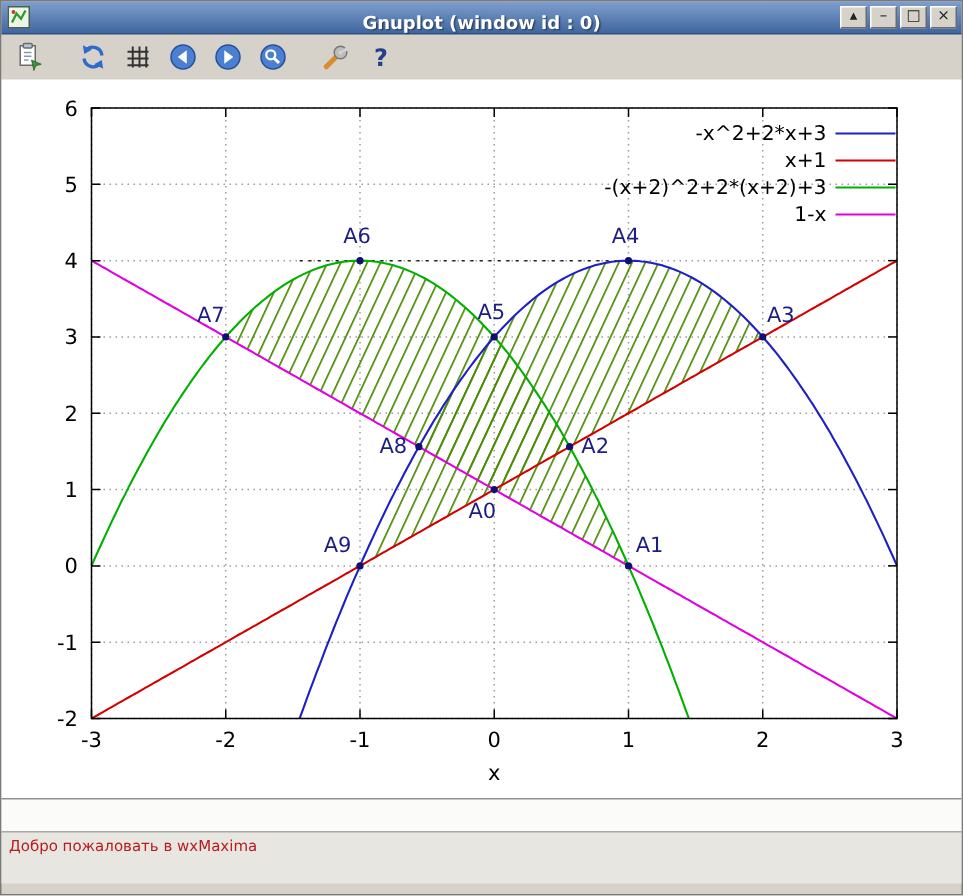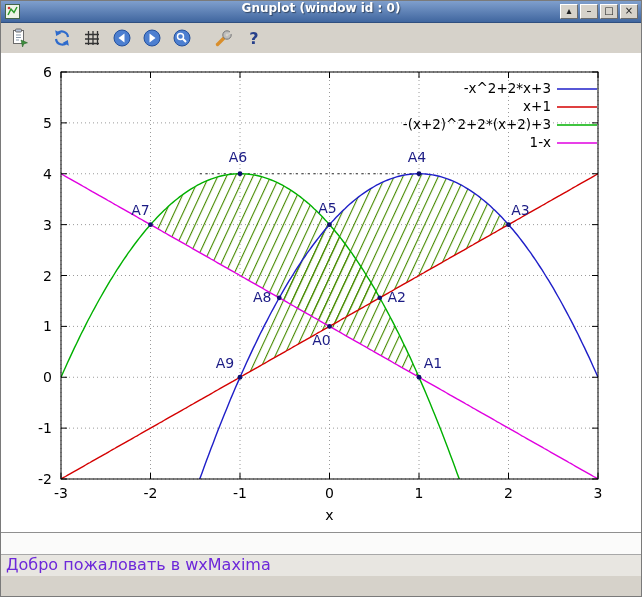--- a/index.html
+++ b/index.html
@@ -1,43 +1,43 @@
 <!DOCTYPE html>
 <html><head>
 <meta charset="utf-8">
 <style>
   *{margin:0;padding:0;box-sizing:border-box}
   html,body{width:642px;height:597px}
   body{font-family:"DejaVu Sans",sans-serif;background:#d6d2ca;overflow:hidden}
   .window{width:642px;height:597px;border:1px solid #7a7a7a;display:flex;flex-direction:column;background:#d6d2ca}
 
   .titlebar{height:22px;background:linear-gradient(to bottom,#7f9fcd,#40669f);position:relative;
-            display:flex;align-items:flex-start;justify-content:center;flex:0 0 auto;border-bottom:1px solid #2f4f7f}
+            display:flex;align-items:flex-end;justify-content:center;flex:0 0 auto;border-bottom:1px solid #2f4f7f}
   .titlebar .title{color:#fff;font-weight:bold;font-size:12px;text-shadow:1px 1px 1px rgba(0,0,0,.45)}
   .titlebar .tb-icon{position:absolute;left:4px;top:3px;width:15px;height:15px}
   .controls{position:absolute;right:3px;top:3px;display:flex;gap:2px}
   .ctrl-btn{width:18px;height:15px;background:#d6d2ca;border:1px solid;border-color:#ffffff #6b6b6b #6b6b6b #ffffff;
             font-size:10px;line-height:12px;text-align:center;color:#222;cursor:default}
 
   .toolbar{height:30px;display:flex;align-items:center;padding-left:6px;gap:4px;flex:0 0 auto;background:#d6d2ca}
   .tool-btn{width:26px;height:26px;display:flex;align-items:center;justify-content:center;border:1px solid transparent}
   .tool-btn.group-gap{margin-left:12px}
   .help-glyph{font-weight:bold;font-size:16px;color:#27408b}
 
   .plot-area{height:479px;background:#ffffff;flex:0 0 auto}
 
   .coord-bar{height:22px;padding:1px 1px;flex:0 0 auto;background:#d6d2ca}
   .sunken{height:19px;border-top:1px solid #8a8880;border-left:1px solid #8a8880;
           border-bottom:1px solid #ffffff;border-right:1px solid #ffffff;
           background:#d6d2ca;font-size:12px;line-height:17px;padding-left:5px;color:#000}
 
   .gap-strip{height:22px;background:#fbfbfa;border-top:1px solid #8f8f8f;flex:0 0 auto}
 
-  .app-status{height:22px;background:#e8e6e1;border-top:1px solid #a8a8a8;flex:0 0 auto;
-              font-size:16px;line-height:20px;padding-left:5px;color:#6d28d9}
+  .app-status{height:35px;background:#e8e6e1;border-top:1px solid #a8a8a8;flex:0 0 auto;
+              font-size:10px;line-height:20px;padding-left:5px;color:#b91c1c}
 </style>
 </head>
 <body>
 
 <div class="window">
 
   <div class="titlebar">
     <span class="tb-icon">
       <svg width="15" height="15" viewBox="0 0 15 15">
         <rect x="0.5" y="0.5" width="14" height="14" fill="#eef4e8" stroke="#44654a"></rect>

